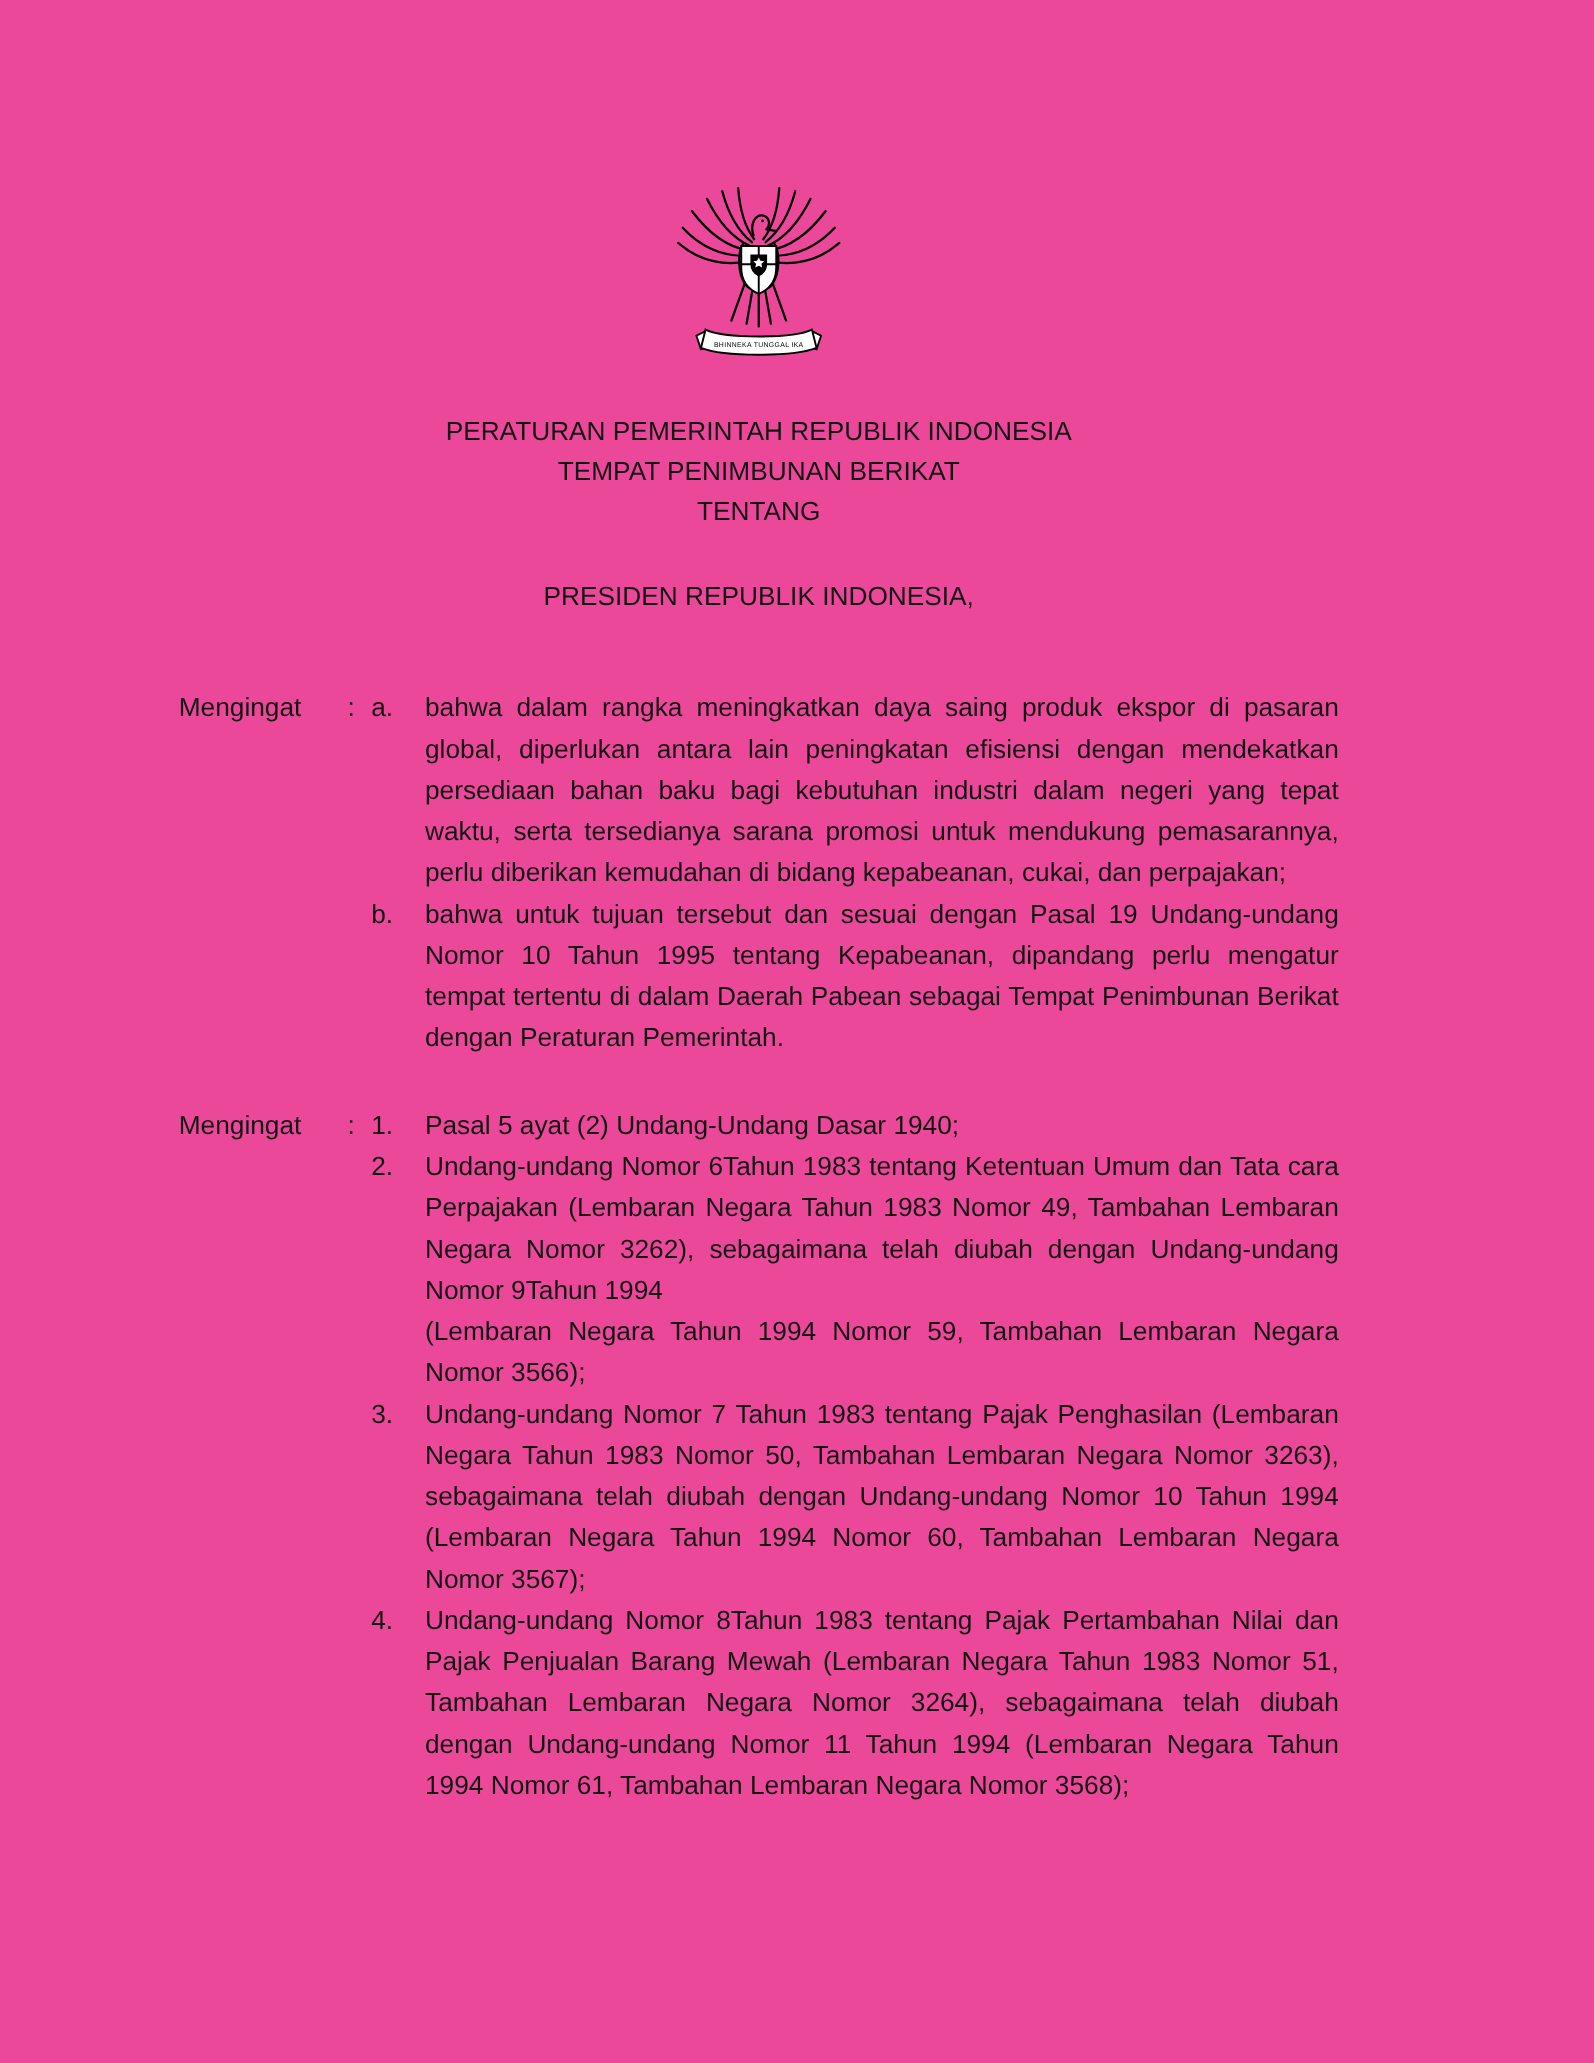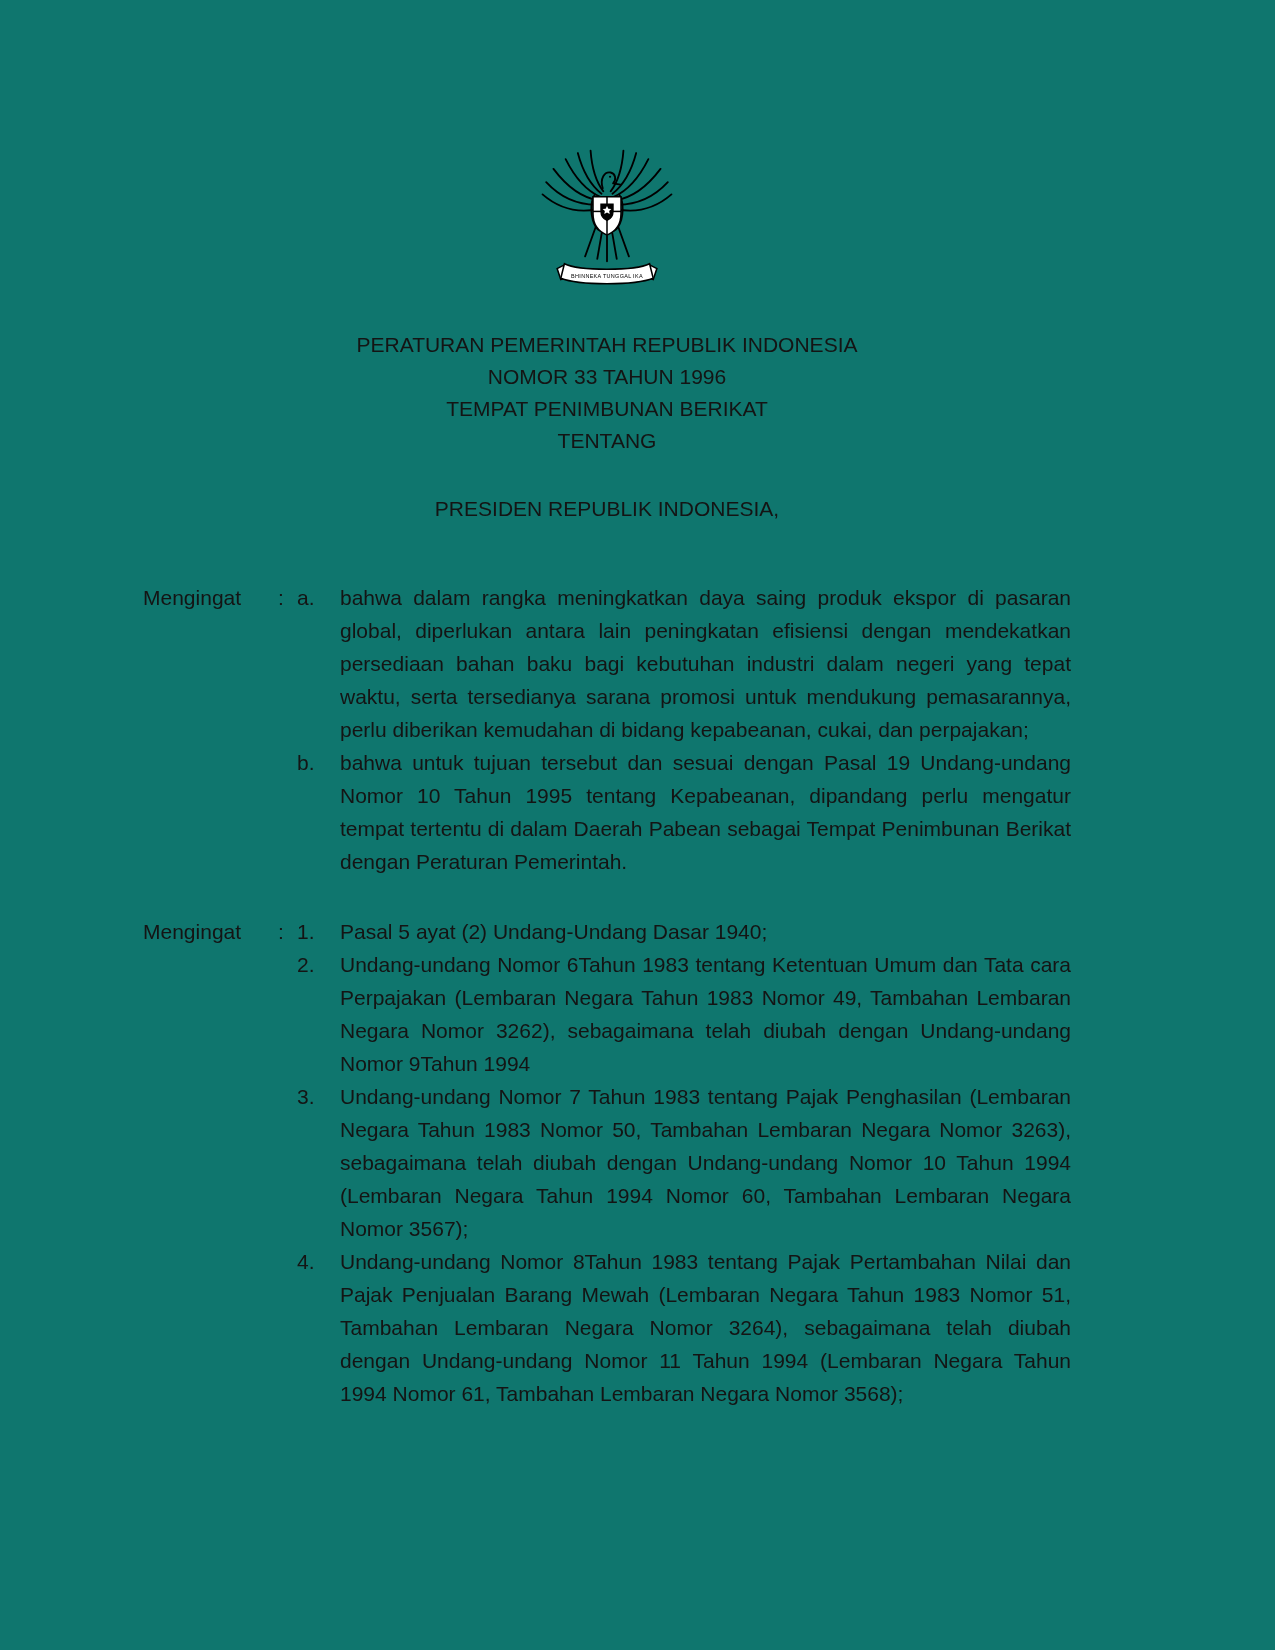--- a/index.html
+++ b/index.html
@@ -4,21 +4,21 @@
 <style>
   html, body {
     margin: 0;
     padding: 0;
     background: #ffffff;
   }
   .page {
     position: relative;
     width: 1275px;
     height: 1650px;
-    background: #0f766e;
+    background: #ec4899;
     overflow: hidden;
     font-family: "Liberation Sans", sans-serif;
     color: #141414;
   }
   .content {
     position: absolute;
     left: 143px;
     top: 0;
     width: 928px;
   }
@@ -130,21 +130,20 @@
           <path d="M50,212 L38,218 L44,236 L56,232 Z"></path>
           <path d="M190,212 L202,218 L196,236 L184,232 Z"></path>
           <path d="M50,210 C74,222 166,222 190,210 L196,234 C166,246 74,246 44,234 Z"></path>
         </g>
         <text x="120" y="233" text-anchor="middle" font-size="9" fill="#000">BHINNEKA TUNGGAL IKA</text>
       </svg>
     </div>
 
     <div class="title-block">
       <div>PERATURAN PEMERINTAH REPUBLIK INDONESIA</div>
-      <div>NOMOR 33 TAHUN 1996</div>
       <div>TEMPAT PENIMBUNAN BERIKAT</div>
       <div>TENTANG</div>
     </div>
 
     <div class="presiden-line">PRESIDEN REPUBLIK INDONESIA,</div>
 
     <div class="clauses">
 
       <div class="clause">
         <div class="clause-label">Mengingat</div>
@@ -170,20 +169,21 @@
             <div class="item-marker">1.</div>
             <div class="item-body">
               <div class="para">Pasal 5 ayat (2) Undang-Undang Dasar 1940;</div>
             </div>
           </div>
 
           <div class="item">
             <div class="item-marker">2.</div>
             <div class="item-body">
               <div class="para">Undang-undang Nomor 6Tahun 1983 tentang Ketentuan Umum dan Tata cara Perpajakan (Lembaran Negara Tahun 1983 Nomor 49, Tambahan Lembaran Negara Nomor 3262), sebagaimana telah diubah dengan Undang-undang Nomor 9Tahun 1994</div>
+              <div class="para">(Lembaran Negara Tahun 1994 Nomor 59, Tambahan Lembaran Negara Nomor 3566);</div>
             </div>
           </div>
 
           <div class="item">
             <div class="item-marker">3.</div>
             <div class="item-body">
               <div class="para">Undang-undang Nomor 7 Tahun 1983 tentang Pajak Penghasilan (Lembaran Negara Tahun 1983 Nomor 50, Tambahan Lembaran Negara Nomor 3263), sebagaimana telah diubah dengan Undang-undang Nomor 10 Tahun 1994 (Lembaran Negara Tahun 1994 Nomor 60, Tambahan Lembaran Negara Nomor 3567);</div>
             </div>
           </div>
 

